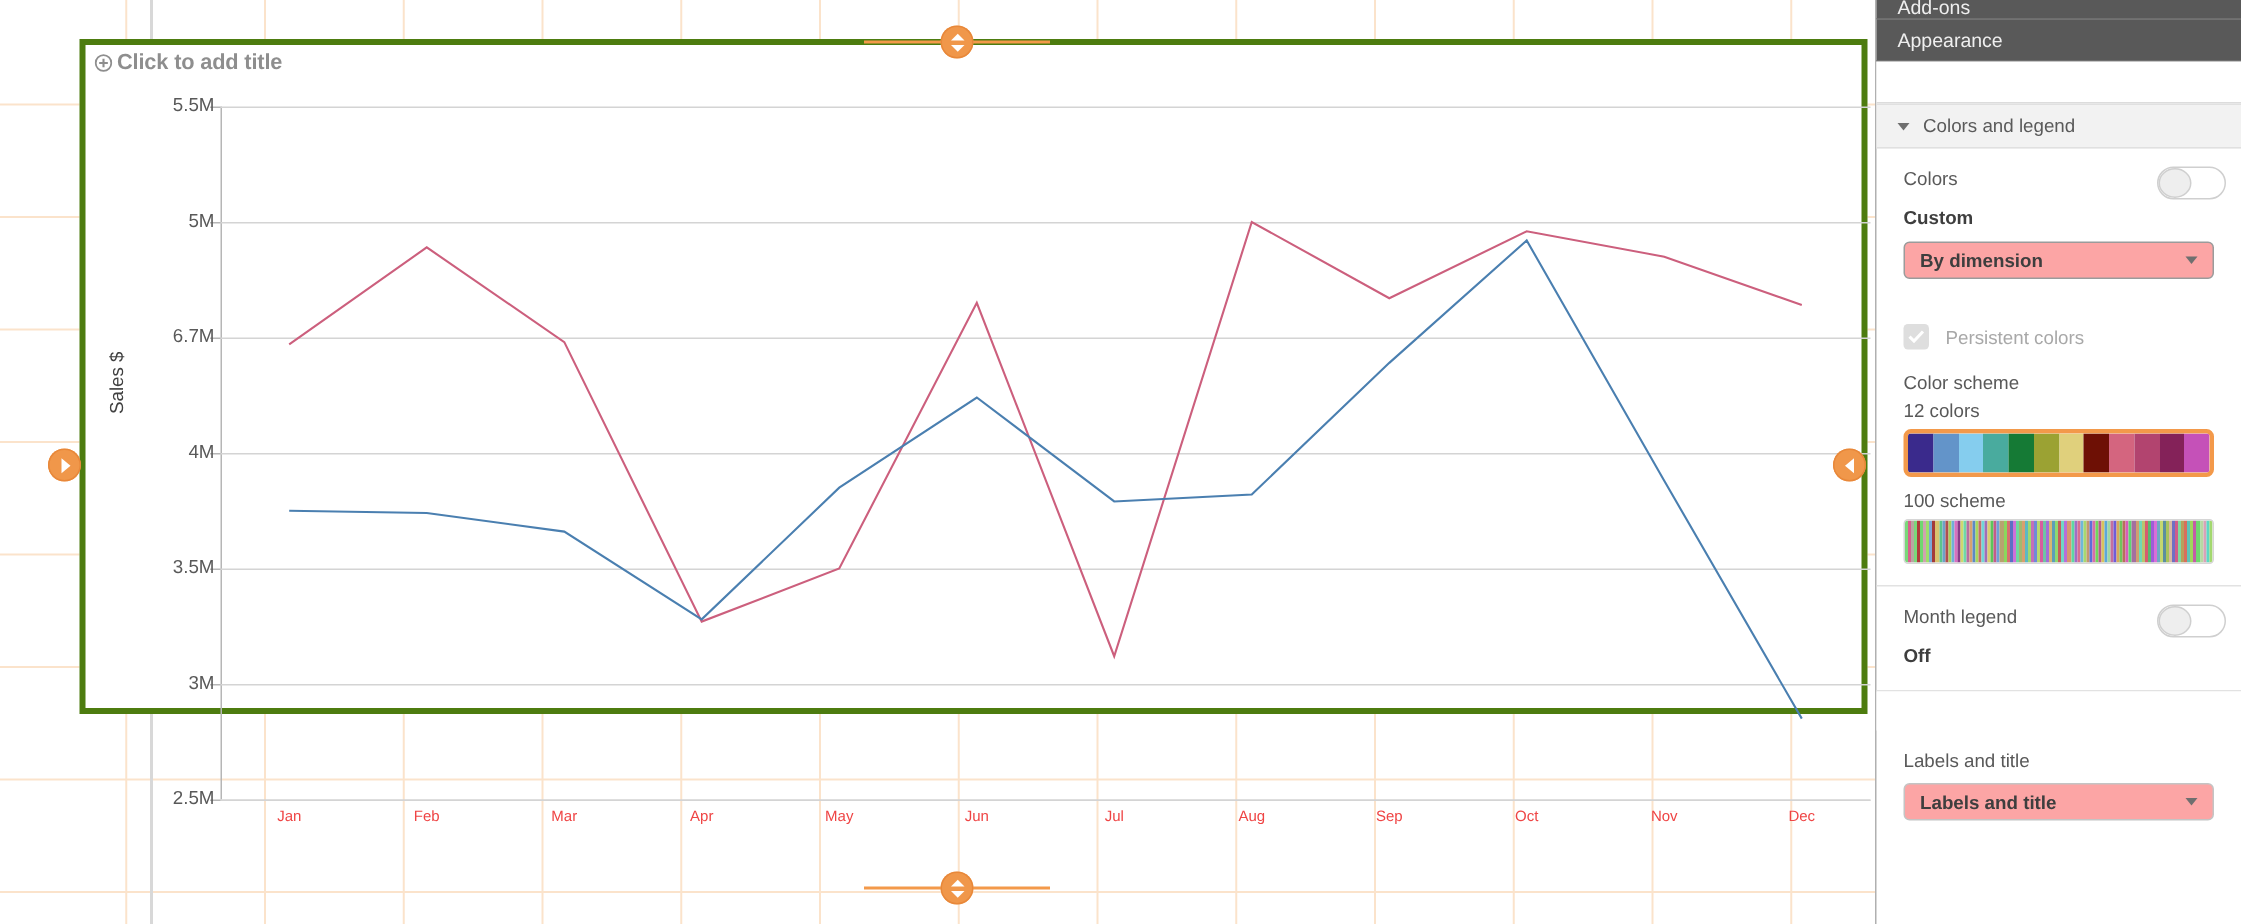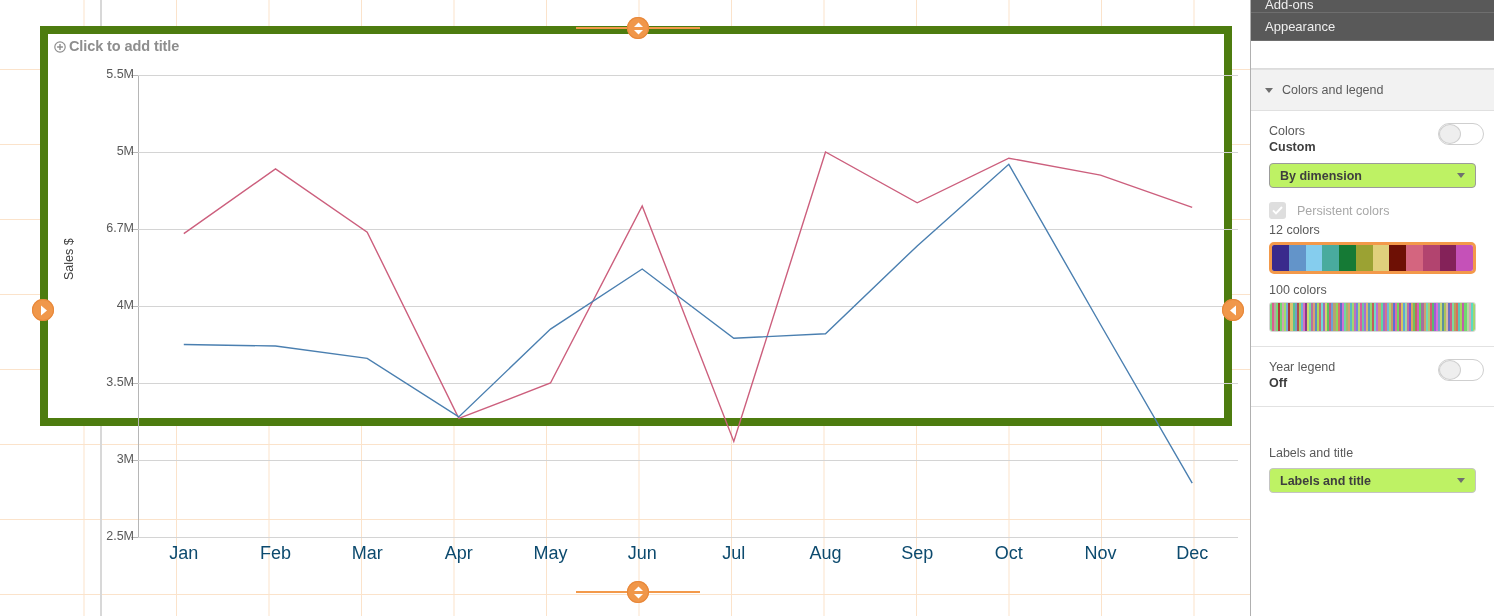--- a/index.html
+++ b/index.html
@@ -22,23 +22,23 @@
     background-size: 92.5px 75px;
     background-position: -9px -6px;
   }
   #canvas-gutter {
     position: absolute; left: 100px; top: 0; width: 2px; height: 616px;
     background: #d8d8d8;
   }
 
   
   #chart-object {
-    position: absolute; left: 40px; top: 26px; width: 1192px; height: 400px;
+    position: absolute; left: 53px; top: 26px; width: 1192px; height: 450px;
     background: #ffffff;
-    border: 8px solid #4d7c0f;
+    border: 4px solid #4d7c0f;
   }
   #chart-title {
     position: absolute; left: 6px; top: 4px;
     font-size: 14.5px; font-weight: bold; color: #8e8e8e;
     letter-spacing: -0.1px; white-space: nowrap;
   }
   #chart-title .plus-glyph {
     display: inline-block; width: 12px; height: 12px; margin-right: 3px;
     position: relative; top: 1px; vertical-align: -1px;
   }
@@ -64,21 +64,21 @@
     position: absolute; left: 14px; top: 246px;
     font-size: 12.5px; color: #404040;
     transform: rotate(-90deg); transform-origin: left top;
     white-space: nowrap;
   }
   #x-axis-spine {
     position: absolute; left: 0; top: 462px; width: 1100px; height: 1px; background: #d4d4d4;
   }
   .x-label {
     position: absolute; top: 468px; width: 80px; margin-left: -40px;
-    text-align: center; font-size: 18px; color: #0c4a6e;
+    text-align: center; font-size: 10px; color: #ef4444;
   }
   #x-axis-title {
     position: absolute; top: 492px; width: 100%;
     text-align: center; font-size: 11.5px; color: #404040;
   }
   #lines-svg { position: absolute; left: 0; top: 0; }
 
   
   .handle {
     position: absolute; width: 22px; height: 22px; border-radius: 50%;
@@ -96,47 +96,47 @@
   }
   .panel-tab {
     height: 28px; background: #595959; color: #efefef;
     display: flex; align-items: center; padding: 0 14px;
     font-size: 13px; border-bottom: 1px solid #6e6e6e;
   }
   .panel-tab.partial { height: 13px; align-items: flex-end; overflow: hidden; padding-bottom: 0; }
   #panel-gap { height: 28px; background: #ffffff; border-bottom: 1px solid #dcdcdc; }
 
   .section-header {
-    height: 42px; background: #f2f2f2; border-top: 1px solid #e0e0e0;
+    height: 30px; background: #f2f2f2; border-top: 1px solid #e0e0e0;
     border-bottom: 1px solid #e0e0e0;
     display: flex; align-items: center; padding: 0 14px;
     font-size: 12.5px; color: #5a5a5a;
   }
   .caret {
     width: 0; height: 0; margin-right: 9px;
     border-left: 4.5px solid transparent; border-right: 4.5px solid transparent;
     border-top: 5.5px solid #6f6f6f;
   }
   .prop-block { padding: 12px 18px 0 18px; position: relative; }
   .prop-label { font-size: 12.5px; color: #595959; line-height: 16px; }
-  .prop-value { font-size: 12.5px; color: #3e3e3e; font-weight: bold; line-height: 17px; }
+  .prop-value { font-size: 12.5px; color: #3e3e3e; font-weight: bold; line-height: 17px; margin-top: 10px; }
 
   .toggle {
     position: absolute; right: 10px; top: 12px;
     width: 46px; height: 22px; border-radius: 11px;
     border: 1px solid #cfcfcf; background: #ffffff;
   }
   .toggle .knob {
     position: absolute; left: 0px; top: 0px; width: 22px; height: 20px;
     border-radius: 50%; background: #eeeeee; border: 1px solid #cfcfcf;
   }
 
   .dropdown {
-    margin: 7px 18px 0 18px; height: 25px; border: 1px solid #c4c4c4;
-    border-radius: 4px; background: #bef264;
+    margin: 7px 18px 16px 18px; height: 25px; border: 1px solid #c4c4c4;
+    border-radius: 4px; background: #fca5a5;
     display: flex; align-items: center; padding: 0 10px;
     font-size: 12.5px; font-weight: bold; color: #3e3e3e;
     position: relative;
   }
   .dropdown .dd-caret {
     position: absolute; right: 10px; width: 0; height: 0;
     border-left: 4.5px solid transparent; border-right: 4.5px solid transparent;
     border-top: 5.5px solid #6f6f6f;
   }
 
@@ -292,40 +292,43 @@
 
     <div class="checkrow">
       <div class="checkbox">
         <svg width="11" height="9" viewBox="0 0 11 9">
             <path d="M1 4.4 L4 7.4 L10 1" fill="none" stroke="#ffffff" stroke-width="2"></path>
           </svg>
       </div>
       <div class="check-label">Persistent colors</div>
     </div>
 
+    <div class="prop-block" style="padding-top:14px;">
+      <div class="prop-label">Color scheme</div>
+    </div>
     <div style="padding:3px 18px 0 18px;">
       <div class="prop-label">12 colors</div>
     </div>
     <div class="swatchbar selected" id="swatch-12">
         <i style="background: rgb(58, 42, 140);"></i>
         <i style="background: rgb(99, 148, 201);"></i>
         <i style="background: rgb(133, 205, 238);"></i>
         <i style="background: rgb(73, 171, 158);"></i>
         <i style="background: rgb(21, 122, 53);"></i>
         <i style="background: rgb(155, 162, 51);"></i>
         <i style="background: rgb(224, 208, 124);"></i>
         <i style="background: rgb(110, 16, 5);"></i>
         <i style="background: rgb(212, 101, 127);"></i>
         <i style="background: rgb(178, 68, 111);"></i>
         <i style="background: rgb(132, 34, 89);"></i>
         <i style="background: rgb(197, 81, 184);"></i>
       </div>
 
     <div style="padding:8px 18px 0 18px;">
-      <div class="prop-label">100 colors</div>
+      <div class="prop-label">100 scheme</div>
     </div>
     <div class="swatchbar plain" id="swatch-100">
         <i style="background: rgb(122, 216, 122);"></i>
         <i style="background: rgb(217, 95, 142);"></i>
         <i style="background: rgb(183, 167, 160);"></i>
         <i style="background: rgb(122, 216, 122);"></i>
         <i style="background: rgb(176, 58, 58);"></i>
         <i style="background: rgb(111, 216, 111);"></i>
         <i style="background: rgb(207, 163, 176);"></i>
         <i style="background: rgb(159, 223, 106);"></i>
@@ -419,21 +422,21 @@
         <i style="background: rgb(111, 216, 111);"></i>
         <i style="background: rgb(184, 216, 163);"></i>
         <i style="background: rgb(216, 163, 184);"></i>
         <i style="background: rgb(92, 216, 196);"></i>
         <i style="background: rgb(163, 216, 111);"></i>
       </div>
 
     <div class="panel-sep"></div>
 
     <div class="prop-block">
-      <div class="prop-label">Year legend</div>
+      <div class="prop-label">Month legend</div>
       <div class="prop-value">Off</div>
       <div class="toggle">
         <div class="knob"></div>
       </div>
     </div>
 
     <div style="height:14px;"></div>
     <div class="panel-sep" style="margin-top:0;"></div>
     <div class="panel-blank"></div>
 

